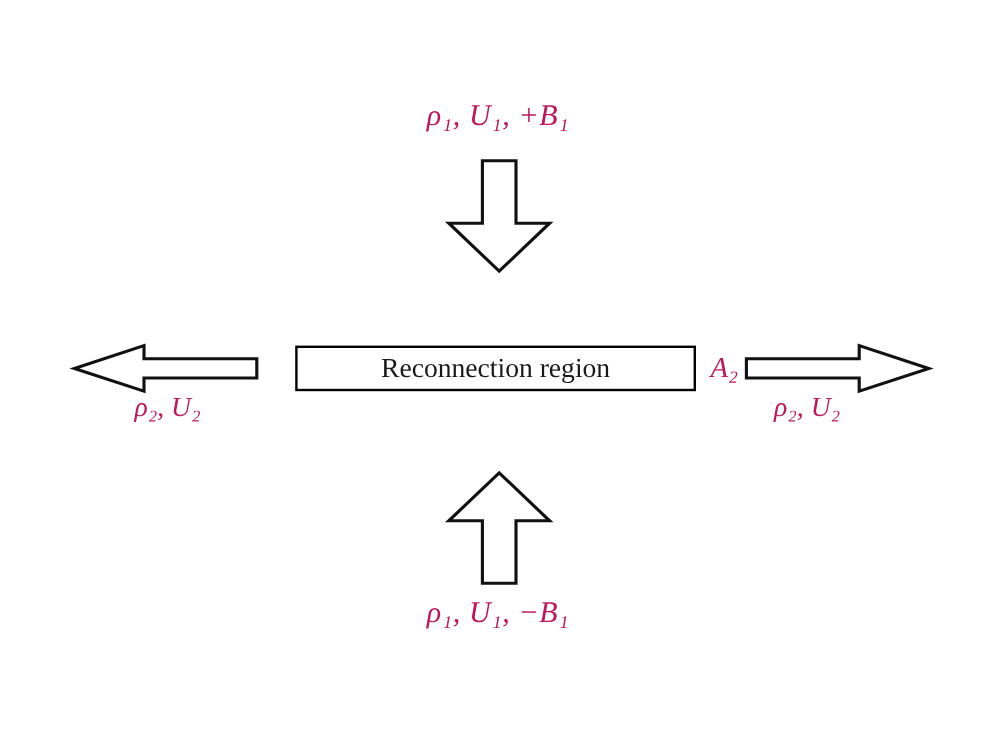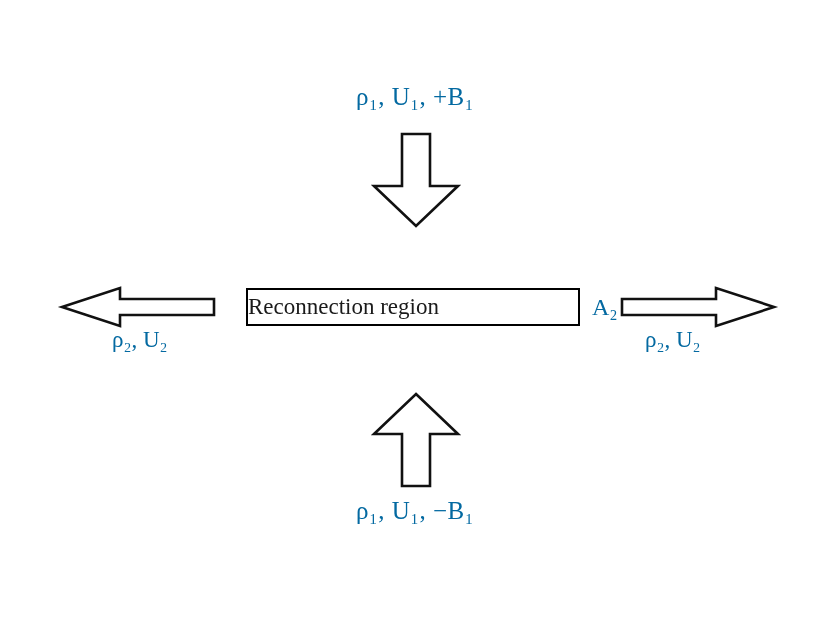--- a/index.html
+++ b/index.html
@@ -20,21 +20,22 @@
     position: absolute;
     left: 0;
     top: 0;
     width: 830px;
     height: 623px;
   }
 
   .math {
     position: absolute;
     font-family: "Liberation Serif", "DejaVu Serif", serif;
-    color: #0369a1;
+    font-style: italic;
+    color: #be185d;
     white-space: nowrap;
     line-height: 1;
     -webkit-font-smoothing: antialiased;
   }
 
   .label-top {
     left: 0;
     right: 0;
     top: 84px;
     text-align: center;
@@ -81,21 +82,21 @@
     position: absolute;
     left: 246px;
     top: 288px;
     width: 334px;
     height: 38px;
     border: 2.5px solid #000000;
     background: #ffffff;
     box-sizing: border-box;
     display: flex;
     align-items: center;
-    justify-content: flex-start;
+    justify-content: center;
   }
   .recon-box-label {
     font-family: "Liberation Serif", "DejaVu Serif", serif;
     font-size: 23px;
     font-style: normal;
     color: #1a1a1a;
     white-space: nowrap;
   }
 
   .arrow-svg {

